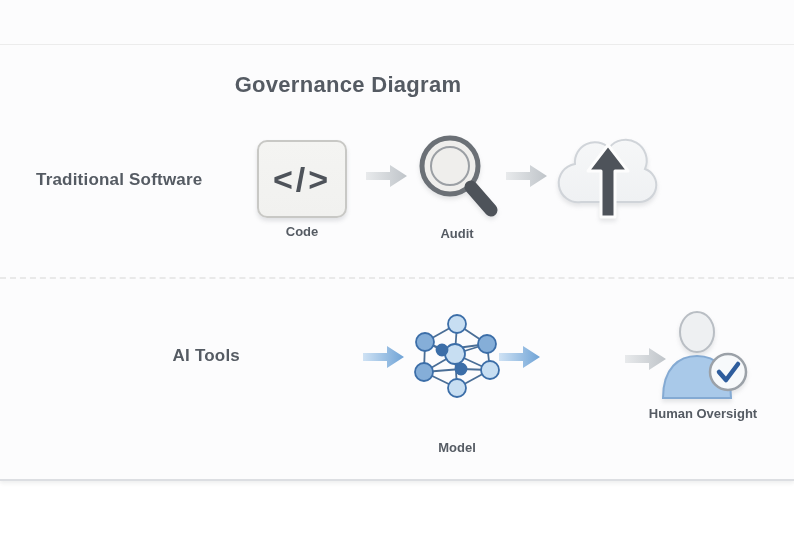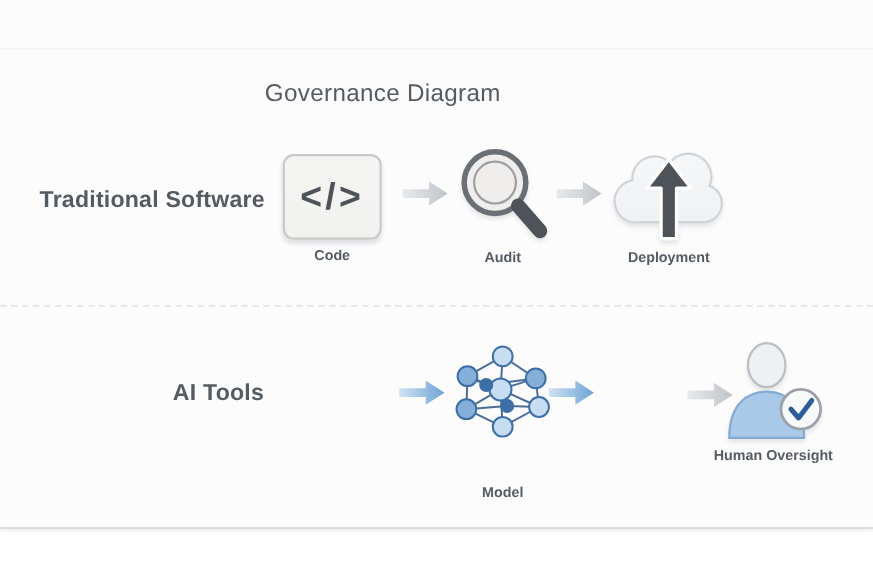--- a/index.html
+++ b/index.html
@@ -10,24 +10,24 @@
   .card {
     position:absolute; left:0; top:0; width:794px; height:479px;
     background:var(--card-bg);
     border-bottom:2px solid var(--card-edge);
     box-shadow:0 2px 4px rgba(70,75,82,0.10);
   }
   .top-line { position:absolute; left:0; top:44px; width:794px; height:1px; background:var(--hairline); }
   .dashed-divider { position:absolute; left:0; top:277px; width:794px; height:0; border-top:2px dashed var(--dashed-line); }
   .title {
     position:absolute; top:72px; left:0; width:696px; margin:0;
-    text-align:center; font-size:22px; font-weight:normal; color:var(--text); letter-spacing:.3px;
+    text-align:center; font-size:22px; font-weight:bold; color:var(--text); letter-spacing:.3px;
   }
   .row-label {
-    position:absolute; font-size:21px; font-weight:bold; color:var(--text); letter-spacing:.2px;
+    position:absolute; font-size:17px; font-weight:bold; color:var(--text); letter-spacing:.2px;
   }
   .row-label.r1 { left:36px; top:170px; }
   .row-label.r2 { left:36px; top:346px; width:204px; text-align:right; }
   .step { position:absolute; display:flex; flex-direction:column; align-items:center; }
   .step-label {
     font-size:13px; font-weight:bold; color:var(--text); text-align:center; line-height:1.3; margin-top:6px;
   }
   .icon-shadow { filter:drop-shadow(0 3px 2px rgba(100,106,114,0.16)); }
   .code-box {
     width:86px; height:74px; border-radius:10px;
@@ -92,21 +92,20 @@
 
   <svg class="arrow" style="left:504px; top:162px;" viewBox="0 0 44 28">
     <path d="M2 10 H26 V3 L43 14 L26 25 V18 H2 Z" fill="url(#gradGray)"></path>
   </svg>
 
   <div class="step" style="left:546px; top:126px; width:124px;">
     <svg width="114" height="94" viewBox="0 0 114 94" class="icon-shadow">
       <path d="M30 76 H88 A17 17 0 0 0 94 43 A21 21 0 0 0 58 22 A20 20 0 0 0 24 38 A18 18 0 0 0 30 76 Z" fill="url(#gradCloud)" stroke="var(--cloud-stroke)" stroke-width="2"></path>
       <path d="M50 91 V45 H37 L57 19 L77 45 H64 V91 Z" fill="var(--icon-ink)" stroke="#fdfdfd" stroke-width="3" stroke-linejoin="round"></path>
     </svg>
-    <div class="step-label">Deployment</div>
   </div>
 
   <div class="row-label r2">AI Tools</div>
 
 
   <svg class="arrow" style="left:361px; top:343px;" viewBox="0 0 44 28">
     <path d="M2 10 H26 V3 L43 14 L26 25 V18 H2 Z" fill="url(#gradBlue)"></path>
   </svg>
 
   <div class="step" style="left:403px; top:312px; width:108px;gap:36px;">

